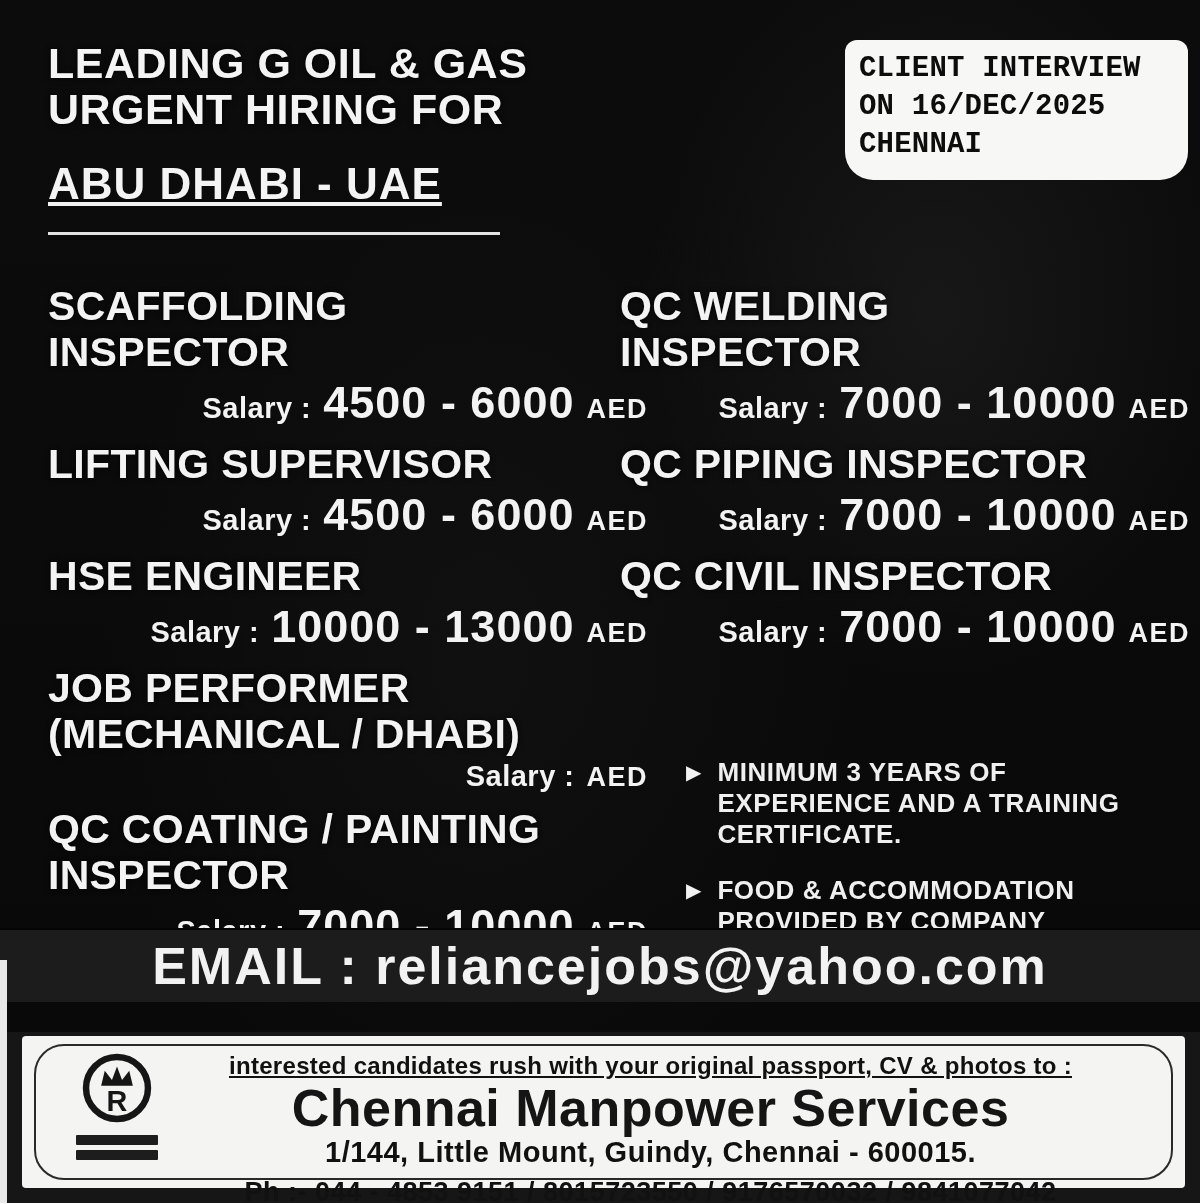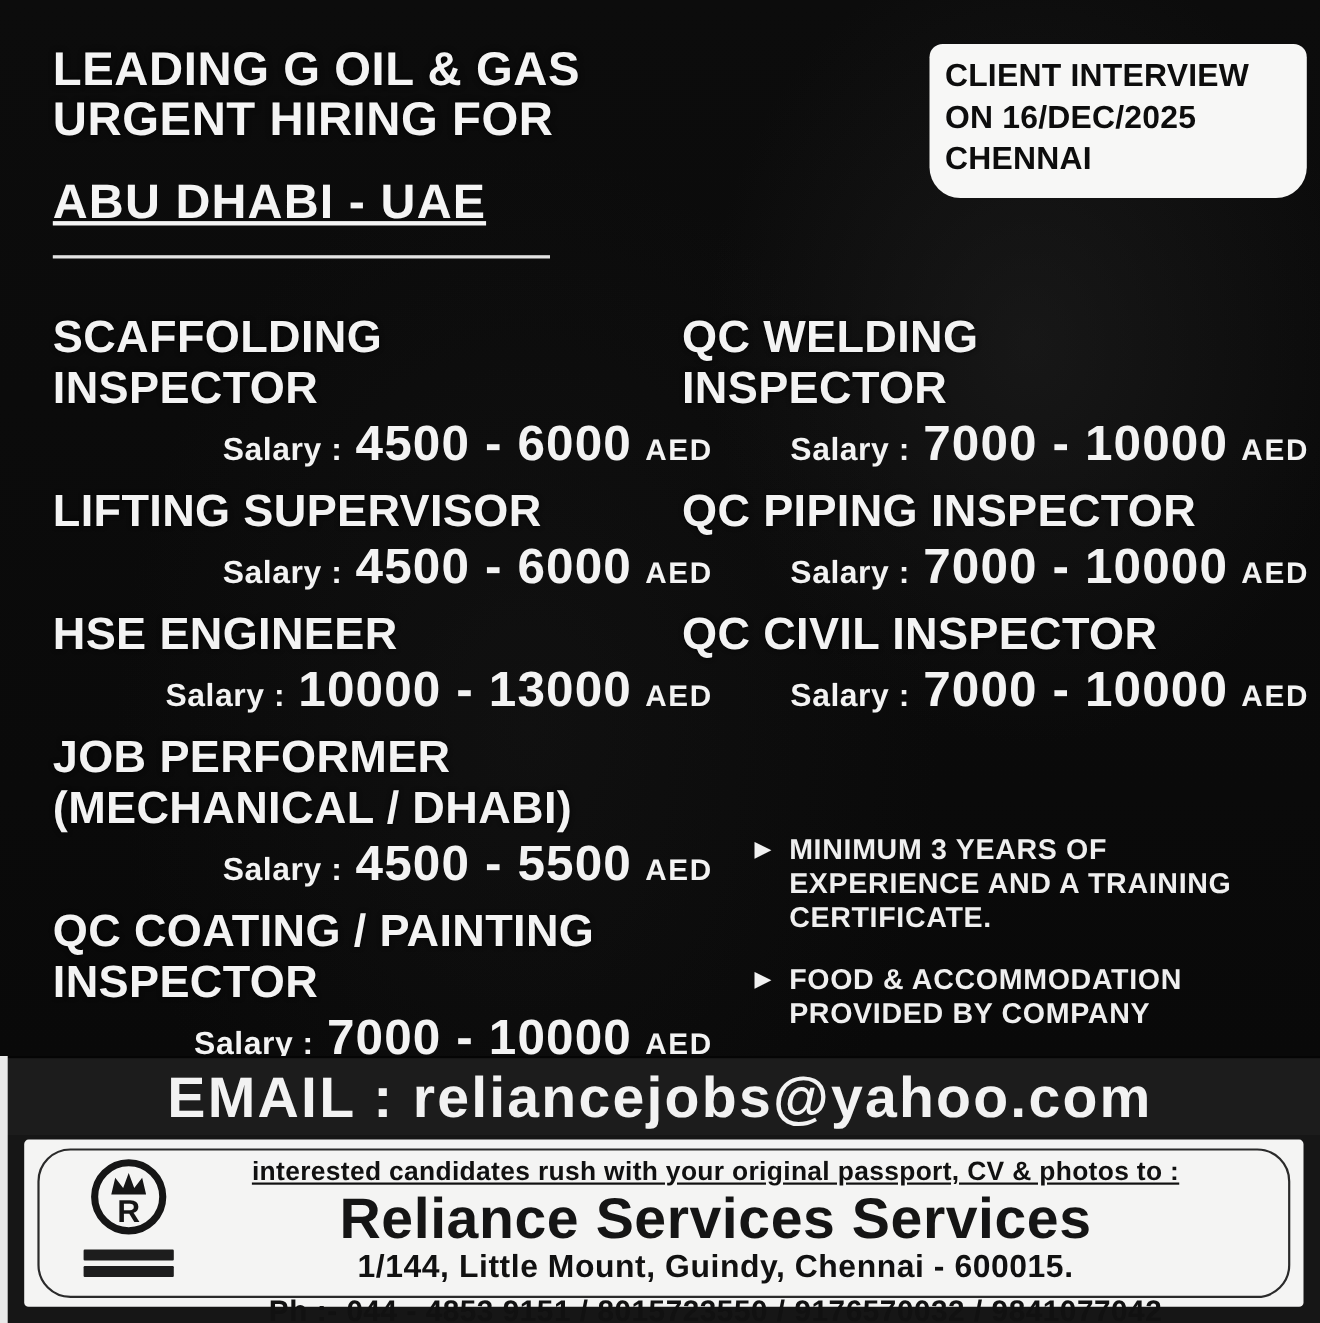--- a/index.html
+++ b/index.html
@@ -20,21 +20,21 @@
   
   .hdr{position:absolute;left:48px;top:40px;width:620px;color:#f4f4f4;}
   .hdr-line{font-size:43px;line-height:46px;font-weight:800;letter-spacing:.5px;
     text-shadow:0 0 6px rgba(0,0,0,.8);}
   .hdr-loc{font-size:44px;line-height:64px;font-weight:800;letter-spacing:1px;margin-top:20px;text-decoration:underline;}
   .hdr-rule{width:452px;height:3px;background:#e3e3e3;margin-top:16px;}
 
   
   .interview{position:absolute;left:845px;top:40px;width:343px;box-sizing:border-box;
     background:#f7f7f6;border-radius:12px 12px 28px 28px;
-    padding:10px 14px 16px 14px;color:#0d0d0d;}
+    padding:10px 14px 16px 14px;color:#0d0d0d;font-family:Liberation Mono, monospace;}
   .interview div{font-size:29px;line-height:38px;font-weight:800;letter-spacing:.2px;}
 
   
   .col{position:absolute;top:283px;color:#f3f3f3;}
   .col-left{left:48px;width:600px;}
   .col-right{left:620px;width:570px;}
   .job{margin-bottom:13px;}
   .jt{font-size:41px;line-height:46px;font-weight:800;letter-spacing:.3px;
     text-shadow:0 0 5px rgba(0,0,0,.8);}
   .salary{display:flex;align-items:baseline;gap:12px;margin-top:3px;white-space:nowrap;justify-content:flex-end;}
@@ -42,21 +42,21 @@
   .sal-range{font-size:45px;line-height:50px;font-weight:800;letter-spacing:1px;}
   .sal-cur{font-size:27px;font-weight:800;letter-spacing:1.5px;}
 
   
   .notes{position:absolute;left:686px;top:757px;width:486px;color:#efefef;}
   .note{display:flex;gap:16px;margin-bottom:25px;}
   .note-marker{font-size:20px;line-height:31px;flex:0 0 auto;color:#f2f2f2;}
   .note-text{font-size:26px;line-height:31px;font-weight:600;letter-spacing:.6px;}
 
   
-  .email-bar{position:absolute;left:0;top:960px;width:1200px;height:72px;
+  .email-bar{position:absolute;left:0;top:928px;width:1200px;height:72px;
     background:#1c1c1c;display:flex;align-items:center;justify-content:center;
     border-top:2px solid #050505;text-align:center;}
   .email-bar span{font-size:52px;font-weight:700;letter-spacing:2px;color:#f2f2f2;}
 
   
   .footer-strip{position:absolute;left:0;top:1032px;width:1200px;height:171px;background:#161616;}
   .edge-strip{position:absolute;left:0;top:960px;width:7px;height:243px;background:#e9e9e9;z-index:6;}
   .footer-card{position:absolute;left:22px;top:4px;width:1163px;height:152px;
     background:#f4f4f3;border-radius:4px;}
   .card-border{position:absolute;left:12px;right:12px;top:8px;bottom:8px;
@@ -113,21 +113,20 @@
         <span class="sal-label">Salary :</span>
         <span class="sal-range">10000 - 13000</span>
         <span class="sal-cur">AED</span>
       </div>
     </article>
     <article class="job">
       <div class="jt">JOB PERFORMER</div>
       <div class="jt">(MECHANICAL / DHABI)</div>
       <div class="salary">
         <span class="sal-label">Salary :</span>
-        <span class="sal-range">4500 - 5500</span>
         <span class="sal-cur">AED</span>
       </div>
     </article>
     <article class="job">
       <div class="jt">QC COATING / PAINTING</div>
       <div class="jt">INSPECTOR</div>
       <div class="salary">
         <span class="sal-label">Salary :</span>
         <span class="sal-range">7000 - 10000</span>
         <span class="sal-cur">AED</span>
@@ -187,21 +186,21 @@
           <path d="M28 47 L33 26 L43 39 L50 20 L57 39 L67 26 L72 47 Z" fill="#161616"></path>
           <text x="50" y="82" text-anchor="middle" font-size="40" font-weight="bold" fill="#161616" font-family="Liberation Sans, sans-serif">R</text>
         </svg>
         <div class="logo-bars">
           <div class="logo-bar"></div>
           <div class="logo-bar"></div>
         </div>
       </div>
       <div class="card-content">
         <div class="notice">interested candidates rush with your original passport, CV &amp; photos to :</div>
-        <div class="company">Reliance Services Services</div>
+        <div class="company">Chennai Manpower Services</div>
         <div class="address">1/144, Little Mount, Guindy, Chennai - 600015.</div>
         <div class="phone">Ph :- 044 - 4853 9151 / 8015723550 / 9176570032 / 9841077042</div>
       </div>
     </div>
   </div>
 
   <div class="edge-strip"></div>
 </div>
 
 </body></html>

